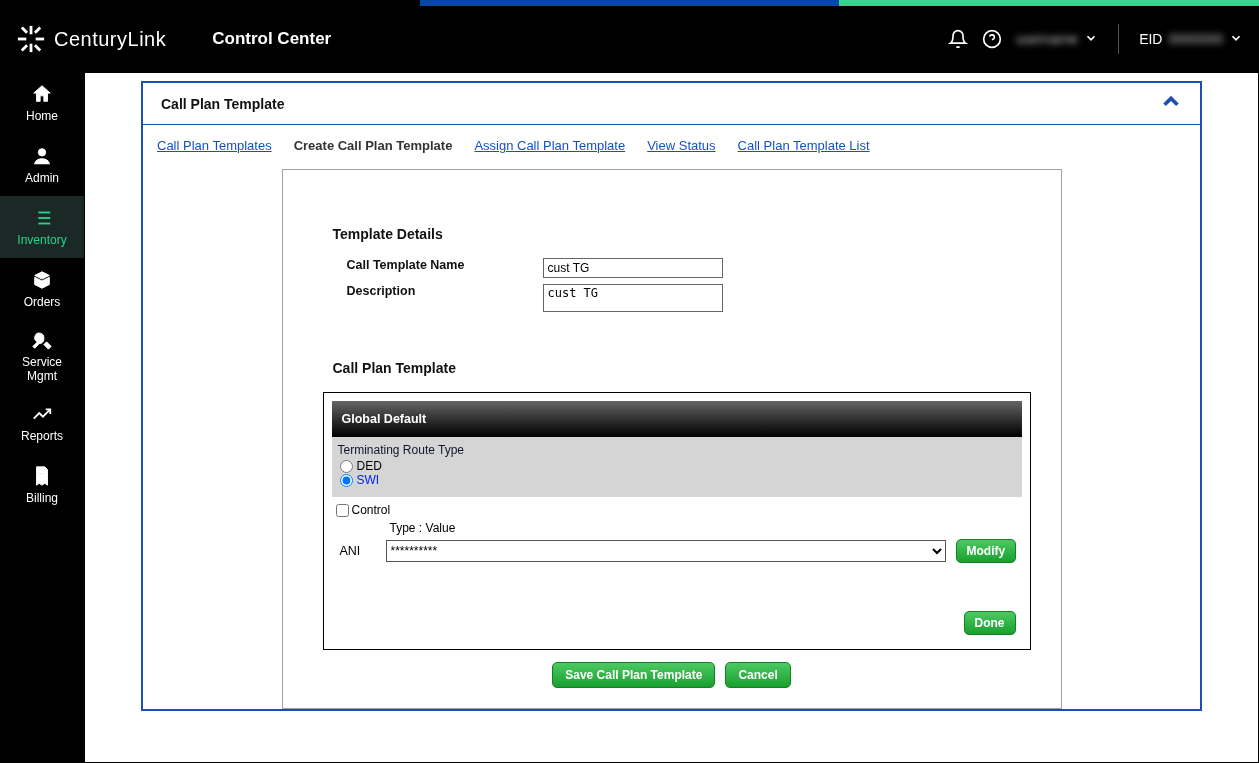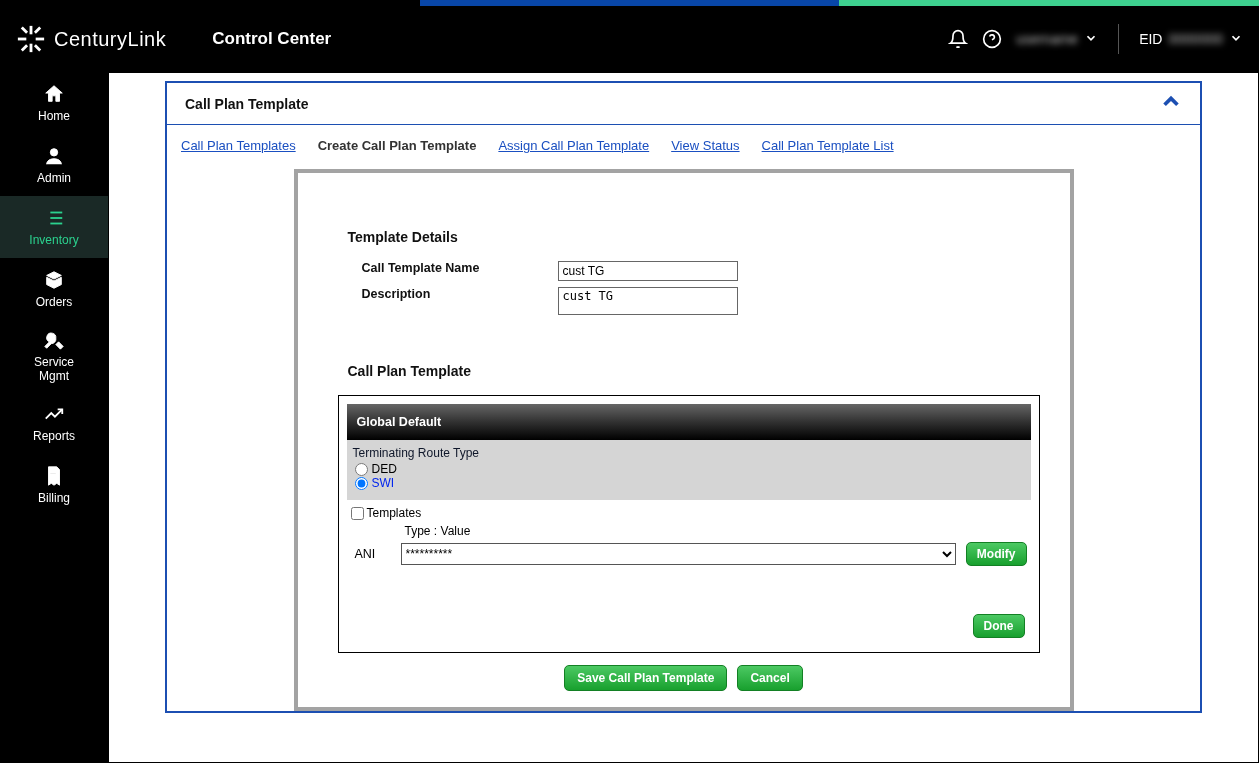--- a/index.html
+++ b/index.html
@@ -17,40 +17,40 @@
 .brand { font-size: 20px; font-weight: 300; letter-spacing: .5px; }
 .app-title { margin-left: 46px; font-size: 17px; font-weight: 700; }
 .topbar-spacer { flex: 1; }
 .topbar-right { display: flex; align-items: center; gap: 14px; }
 .topbar-icon { width: 20px; height: 20px; display: flex; align-items: center; justify-content: center; cursor: pointer; }
 .user-block { display: flex; align-items: center; gap: 6px; color: #fff; font-size: 14px; cursor: pointer; }
 .user-block .blur { color:#bbb; filter: blur(3px); -webkit-filter: blur(3px); }
 .divider-v { width: 1px; height: 30px; background: #555; margin: 0 6px; }
 
 .shell { display: flex; height: 691px; }
-.sidebar { width: 108px; background: #000; color: #fff; display: flex; flex-direction: column; }
+.sidebar { width: 84px; background: #000; color: #fff; display: flex; flex-direction: column; }
 .side-item { height: 62px; display: flex; flex-direction: column; align-items: center; justify-content: center; gap: 2px; font-size: 12px; cursor: pointer; color: #fff; }
 .side-item.active { background: #1a2926; color: #2bd18e; }
 .side-item.active svg { stroke: #2bd18e; }
 .side-item svg { stroke: #fff; }
 .side-item .side-label { margin-top: 2px; }
 .side-item.tall { height: 72px; }
 
 .main { flex: 1; background: #fff; padding: 8px 56px 8px 56px; overflow: auto; border: 1px solid #000; }
 
 .panel { border: 2px solid #1c4fb2; }
 .panel-header { height: 42px; display: flex; align-items: center; justify-content: space-between; padding: 0 18px; border-bottom: 1px solid #1c4fb2; }
 .panel-title { font-weight: 700; font-size: 14px; color: #111; }
 .chevron-up { color: #1c4fb2; cursor: pointer; }
 
 .tabbar { display: flex; gap: 22px; padding: 13px 14px 16px 14px; font-size: 13px; }
 .tabbar a { color: #1a4fc1; text-decoration: underline; cursor: pointer; }
 .tabbar .active-tab { color: #333; font-weight: 700; text-decoration: none; }
 
-.formbox { border: 4px solid #a3a3a3; margin: 0 auto 0 auto; width: 780px; min-height: 540px; padding: 36px 20px 16px 20px; }
+.formbox { border: 1px solid #a3a3a3; margin: 0 auto 0 auto; width: 780px; min-height: 540px; padding: 36px 20px 16px 20px; }
 .section-title { font-weight: 700; font-size: 14px; color: #111; margin: 18px 0 16px 30px; }
 .section-title.first { margin-top: 20px; }
 
 .form-row { display: flex; align-items: flex-start; margin: 6px 0 6px 44px; }
 .form-row label { width: 196px; font-size: 12.5px; color: #111; font-weight: 700; }
 .txt { width: 180px; height: 20px; border: 1px solid #666; font-size: 12px; padding: 1px 4px; }
 .txtarea { width: 180px; height: 28px; border: 1px solid #666; font-size: 12px; padding: 1px 4px; resize: none; }
 
 .callplan-box { border: 1px solid #000; margin: 4px 10px 6px 20px; padding: 8px 8px 14px 8px; position: relative; min-height: 256px; }
 .cp-header { height: 36px; background: linear-gradient(#666, #313131, #000); color: #fff; font-weight: 700; font-size: 12.5px; display: flex; align-items: center; padding: 0 10px; }
@@ -230,21 +230,21 @@
               <span>DED</span>
             </div>
             <div class="radio-row sel">
               <input type="radio" name="route" checked="" style="">
               <span>SWI</span>
             </div>
           </div>
           <div class="below">
             <div class="chk-row">
               <input type="checkbox" style="">
-              <span>Templates</span>
+              <span>Control</span>
             </div>
             <div class="typevalue">Type : Value</div>
             <div class="ani-row">
               <span class="ani-label">ANI</span>
               <select class="ani-select">
                 <option>**********</option>
               </select>
               <button class="btn-green sm">Modify</button>
             </div>
             <div class="done-wrap">

